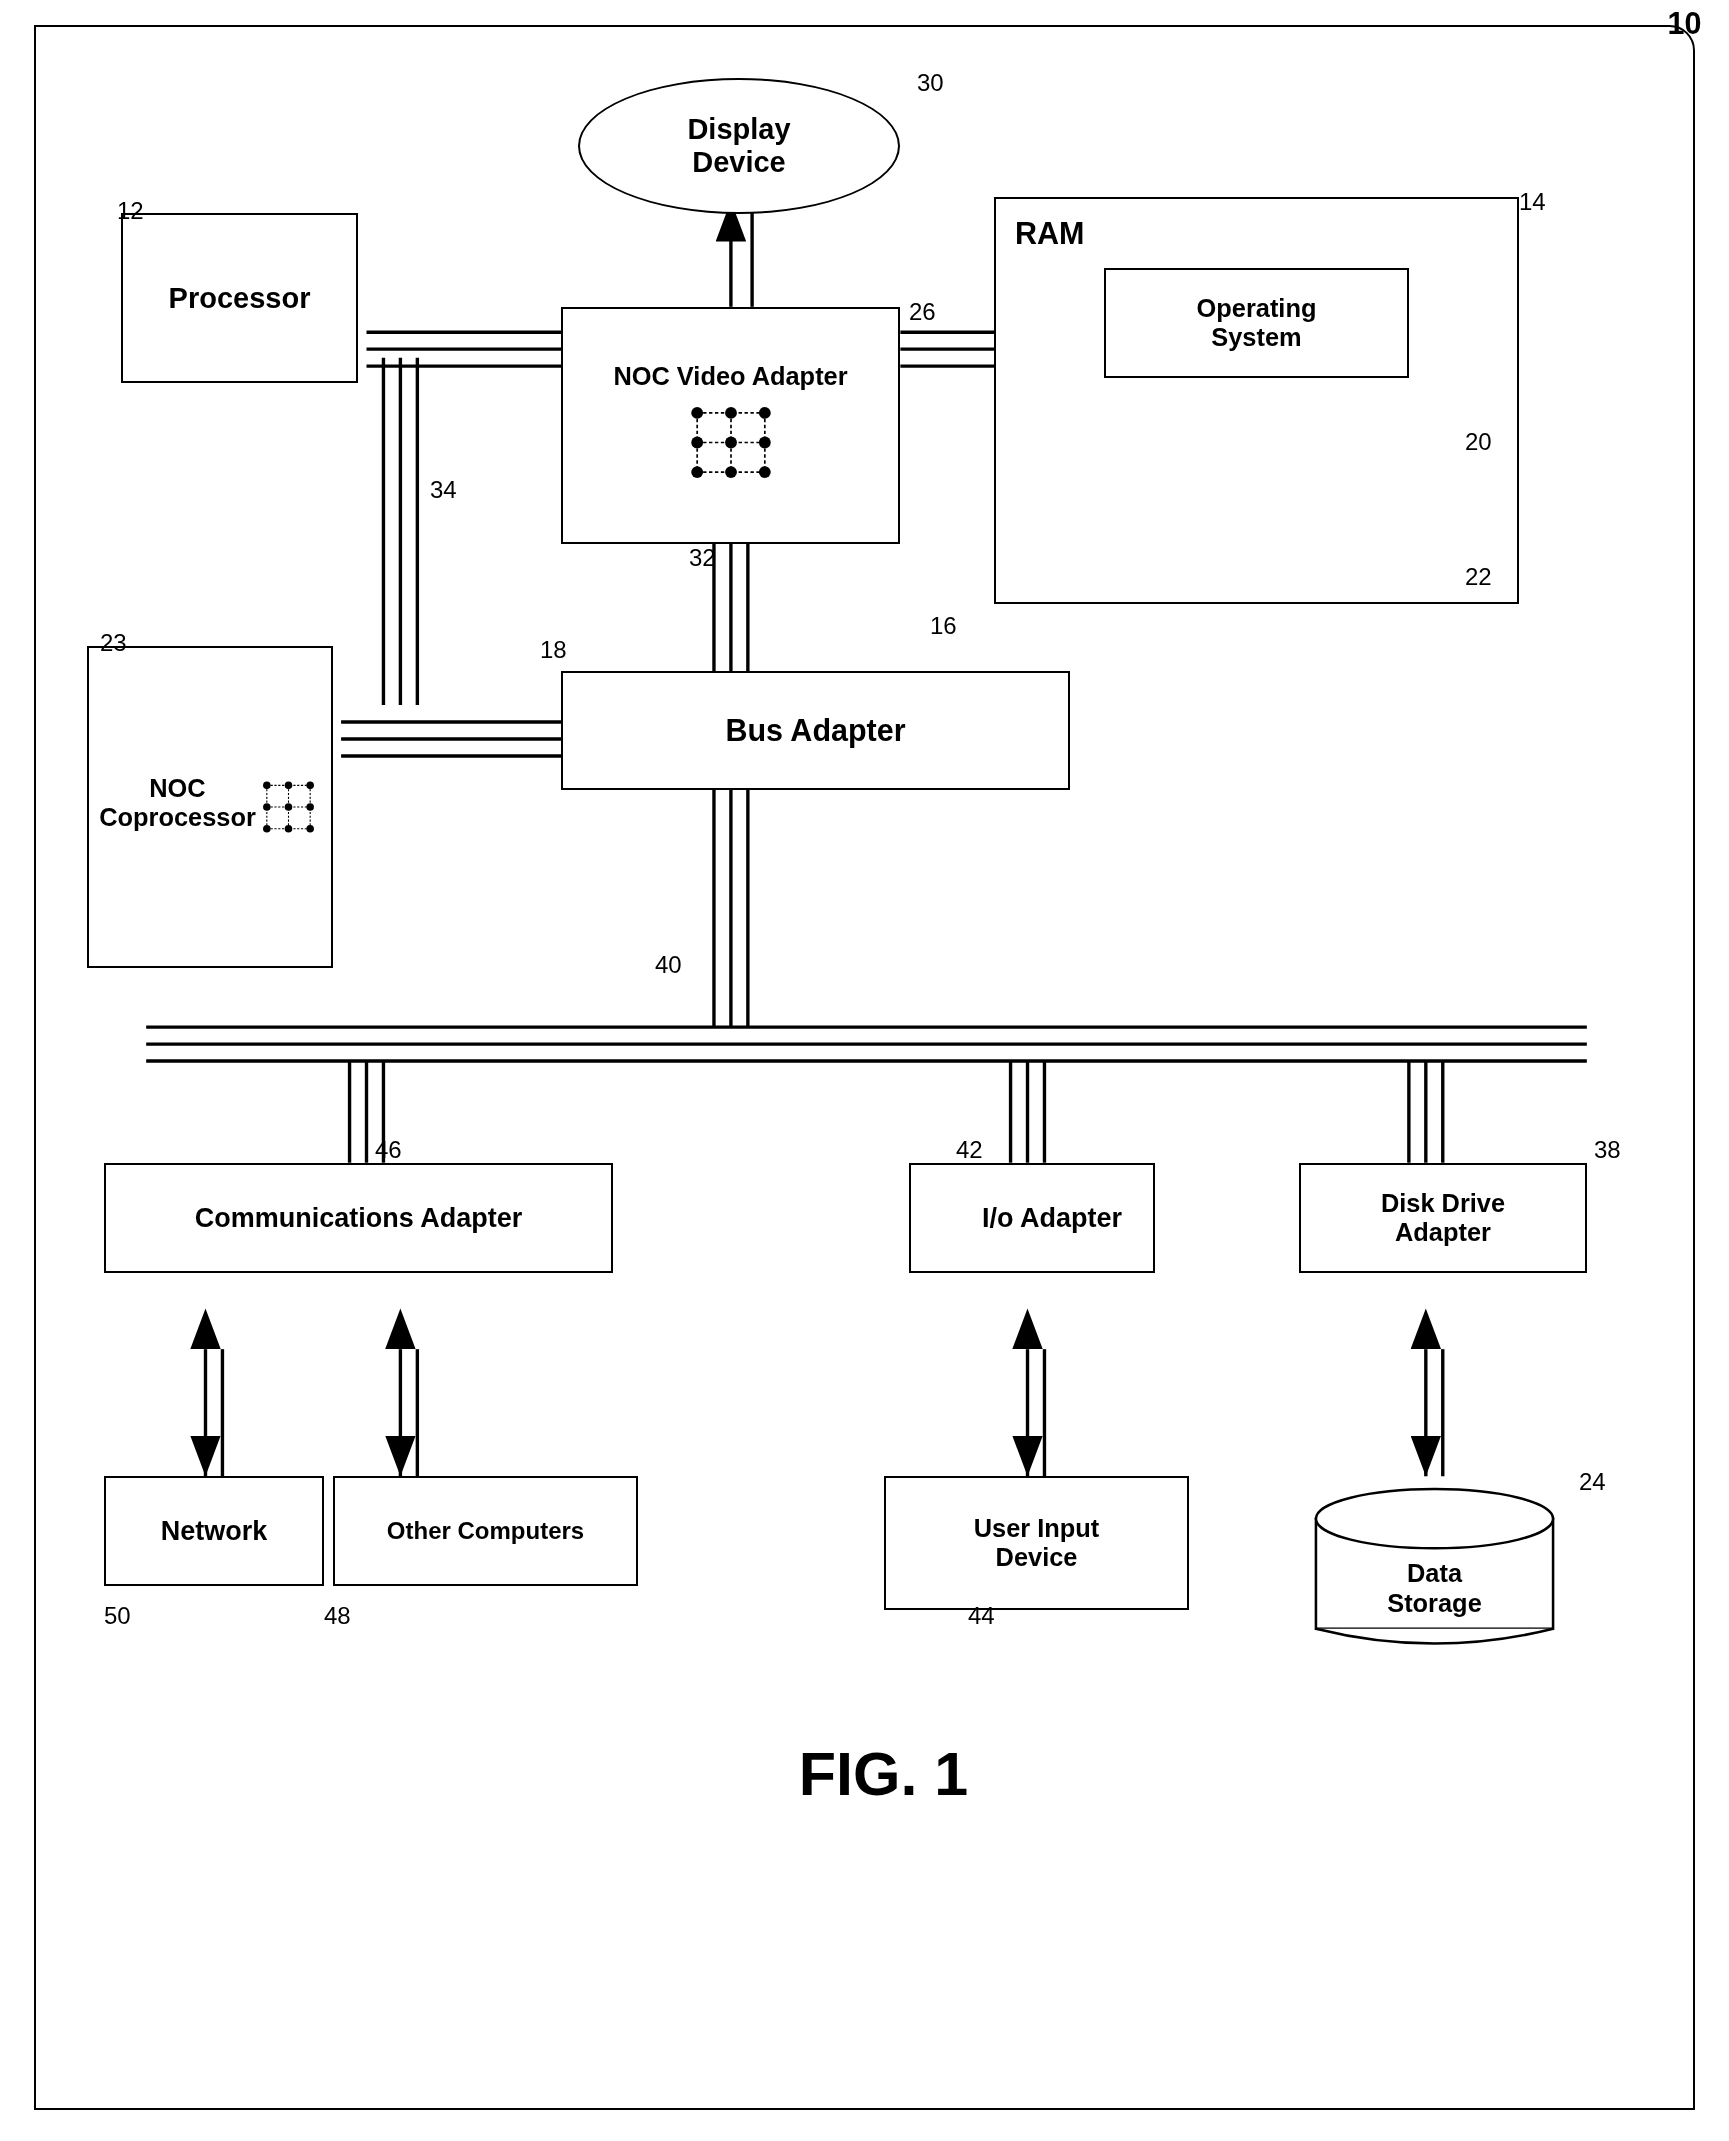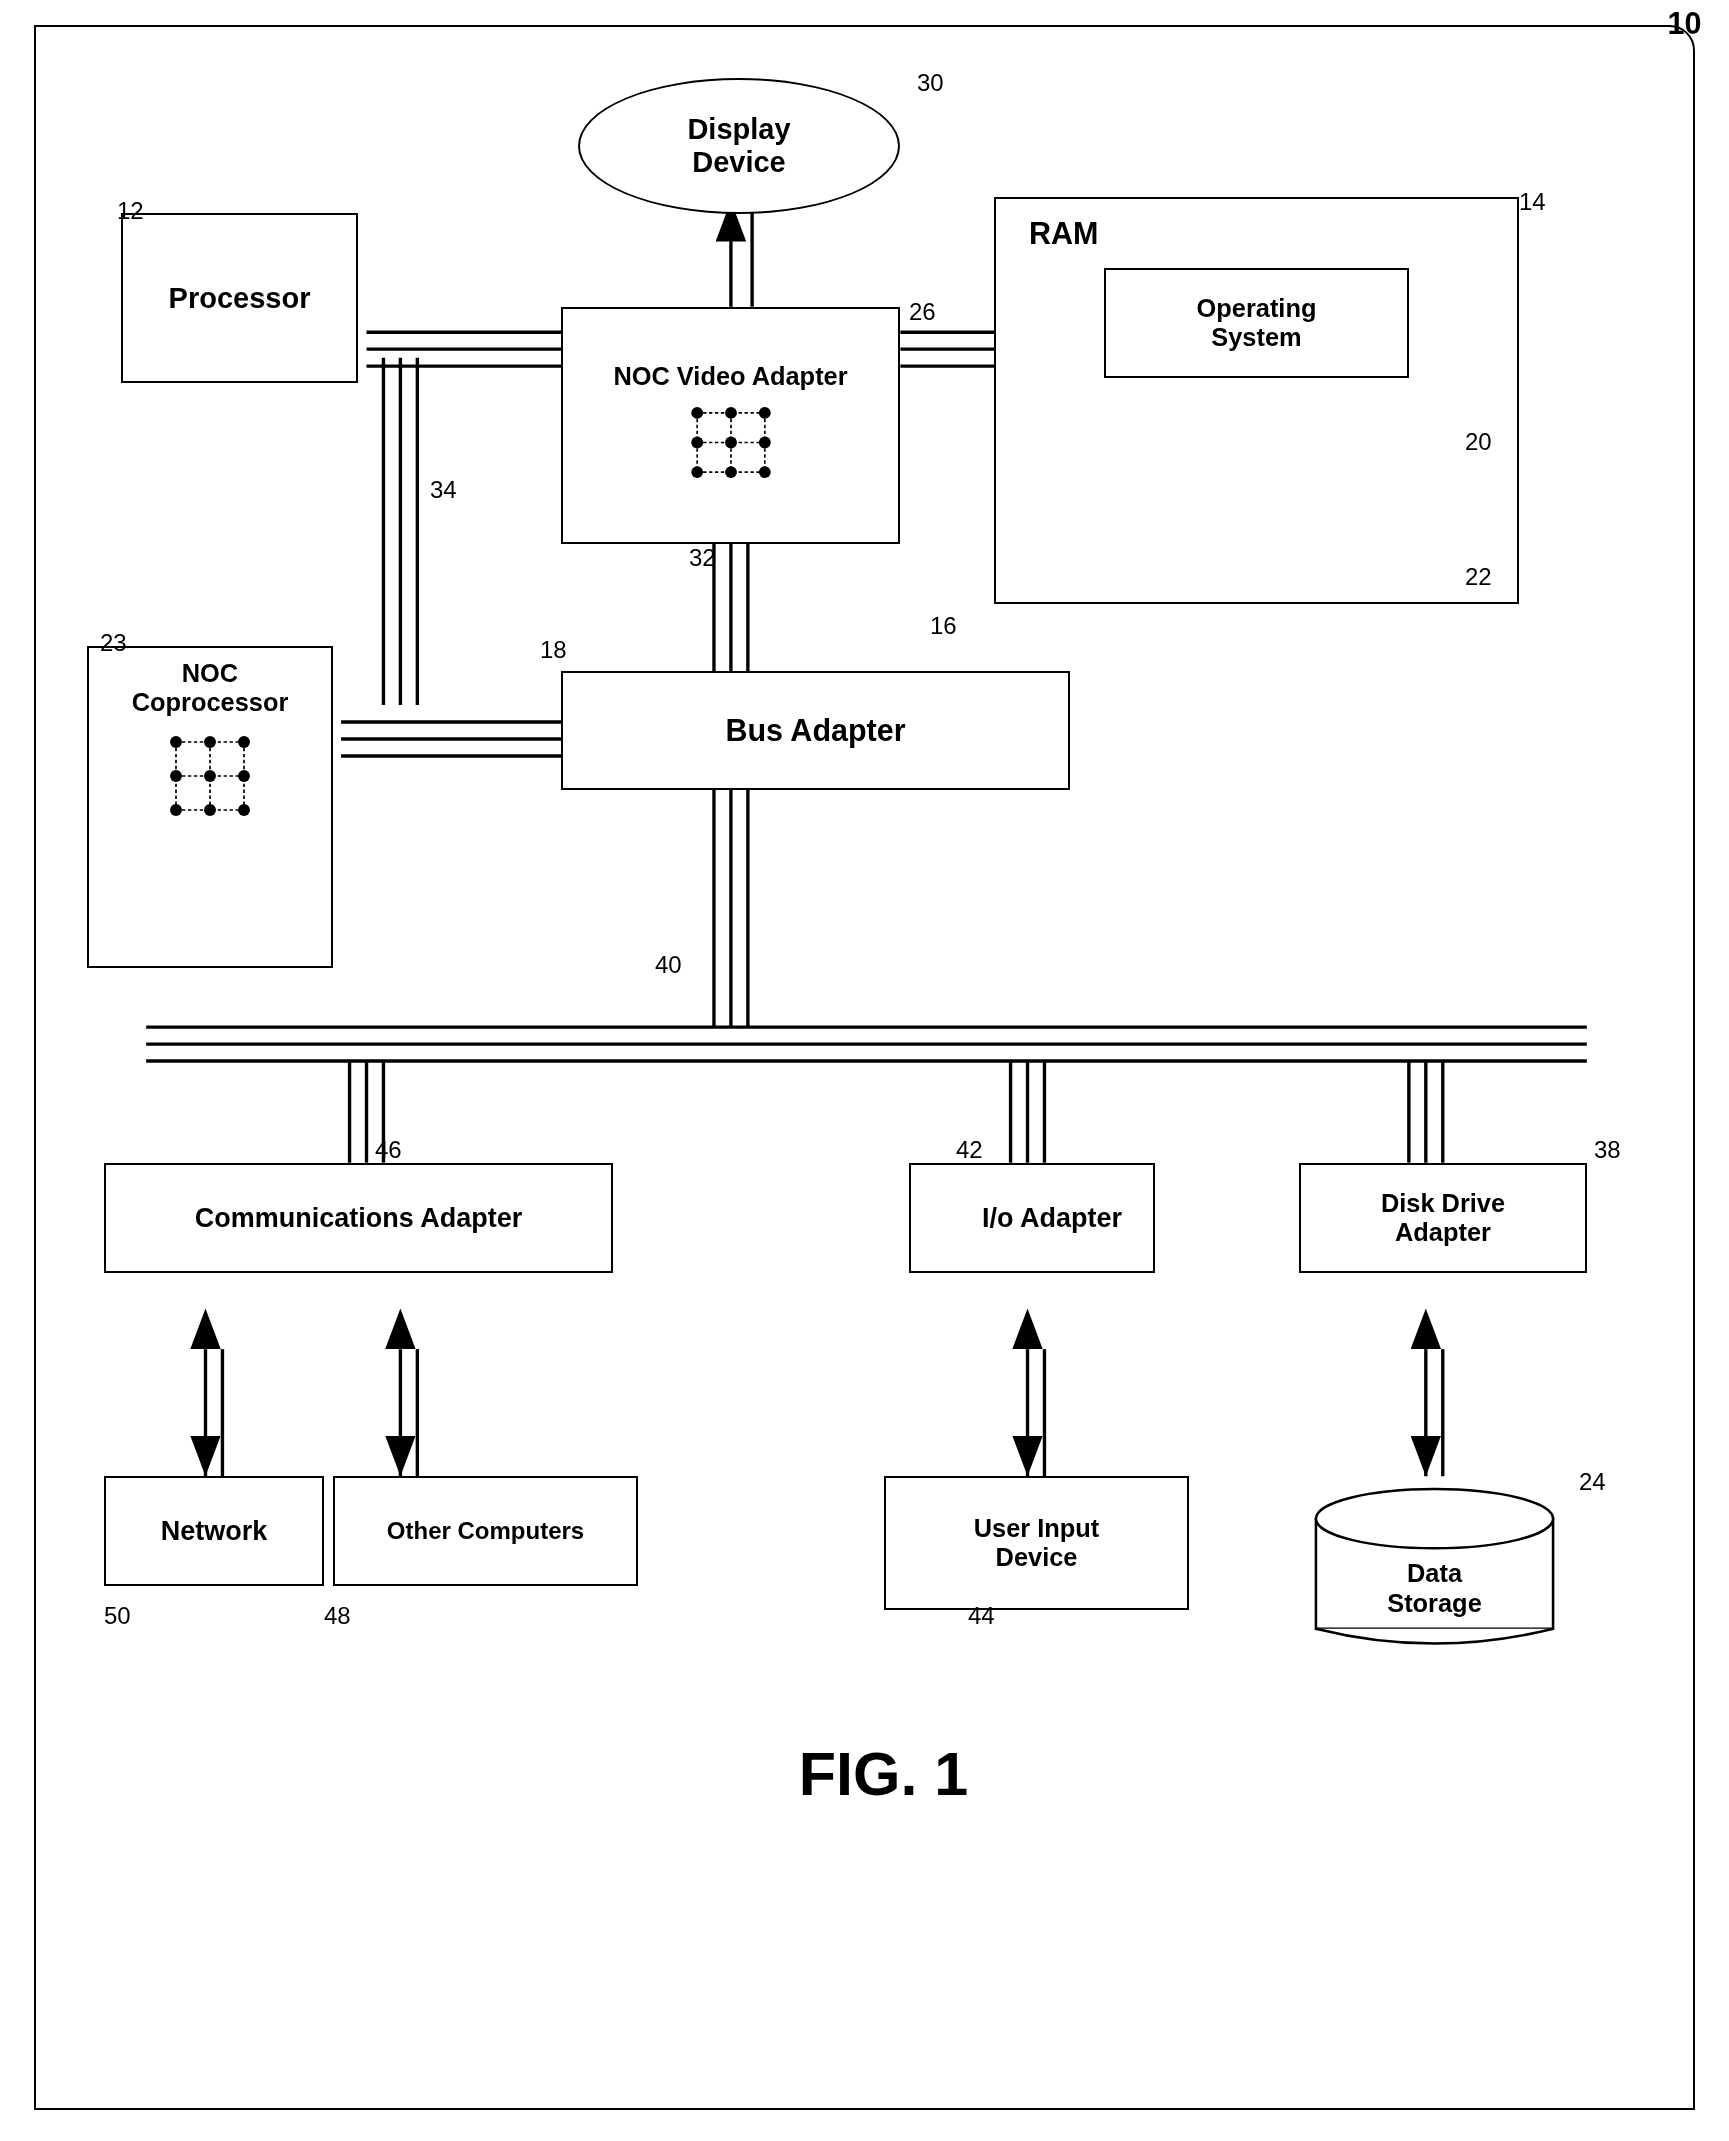--- a/index.html
+++ b/index.html
@@ -172,21 +172,21 @@
   <span class="label" style="left:873px;top:271px;">26</span>
 
   <span class="label" style="left:653px;top:517px;">32</span>
 
   <div class="box" style="left:85px;top:186px;width:237px;height:170px;">
     <span style="font-size:29px;font-weight:bold;">Processor</span>
   </div>
   <span class="label" style="left:81px;top:170px;">12</span>
 
   <div class="box" style="left:958px;top:170px;width:525px;height:407px;flex-direction:column;align-items:center;justify-content:flex-start;padding:17px;">
-    <span style="font-size:30.5px;font-weight:bold;margin-bottom:17px;align-self:flex-start;margin-left:16px;">RAM</span>
+    <span style="font-size:30.5px;font-weight:bold;margin-bottom:17px;align-self:flex-start;margin-left:2px;">RAM</span>
 
     <span class="label" style="position:absolute;right:25.4px;top:229px;font-size:24px;">20</span>
 
     <div class="box" style="position:relative;width:305px;height:110px;">
       <span style="font-size:25.4px;font-weight:bold;white-space:pre-line;text-align:center;">Operating
 System</span>
     </div>
     <span class="label" style="position:absolute;right:25.4px;top:364px;font-size:24px;">22</span>
   </div>
   <span class="label" style="left:1483px;top:161px;">14</span>
@@ -195,21 +195,21 @@
 
   <span class="label" style="left:894px;top:585px;">16</span>
 
   <div class="box" style="left:525px;top:644px;width:509px;height:119px;">
     <span style="font-size:30.5px;font-weight:bold;">Bus Adapter</span>
   </div>
   <span class="label" style="left:504px;top:609px;">18</span>
 
   <span class="label" style="left:58px;top:729px;">36</span>
 
-  <div class="box" style="left:51px;top:619px;width:246px;height:322px;flex-direction:column;align-items:center;justify-content:flex-start;padding:10.2px;">
+  <div class="box" style="left:51px;top:619px;width:246px;height:322px;flex-direction:row;align-items:center;justify-content:flex-start;padding:10.2px;">
     <div style="font-size:25.4px;font-weight:bold;white-space:pre-line;text-align:center;margin-bottom:8.5px;">NOC
 Coprocessor</div>
     <svg width="102" height="102" viewBox="0 0 120 120">
       <line x1="20" y1="20" x2="100" y2="20" stroke="#000" stroke-width="2" stroke-dasharray="4,3"></line>
       <line x1="20" y1="60" x2="100" y2="60" stroke="#000" stroke-width="2" stroke-dasharray="4,3"></line>
       <line x1="20" y1="100" x2="100" y2="100" stroke="#000" stroke-width="2" stroke-dasharray="4,3"></line>
       <line x1="20" y1="20" x2="20" y2="100" stroke="#000" stroke-width="2" stroke-dasharray="4,3"></line>
       <line x1="60" y1="20" x2="60" y2="100" stroke="#000" stroke-width="2" stroke-dasharray="4,3"></line>
       <line x1="100" y1="20" x2="100" y2="100" stroke="#000" stroke-width="2" stroke-dasharray="4,3"></line>
       <circle cx="20" cy="20" r="7" fill="#000"></circle>

